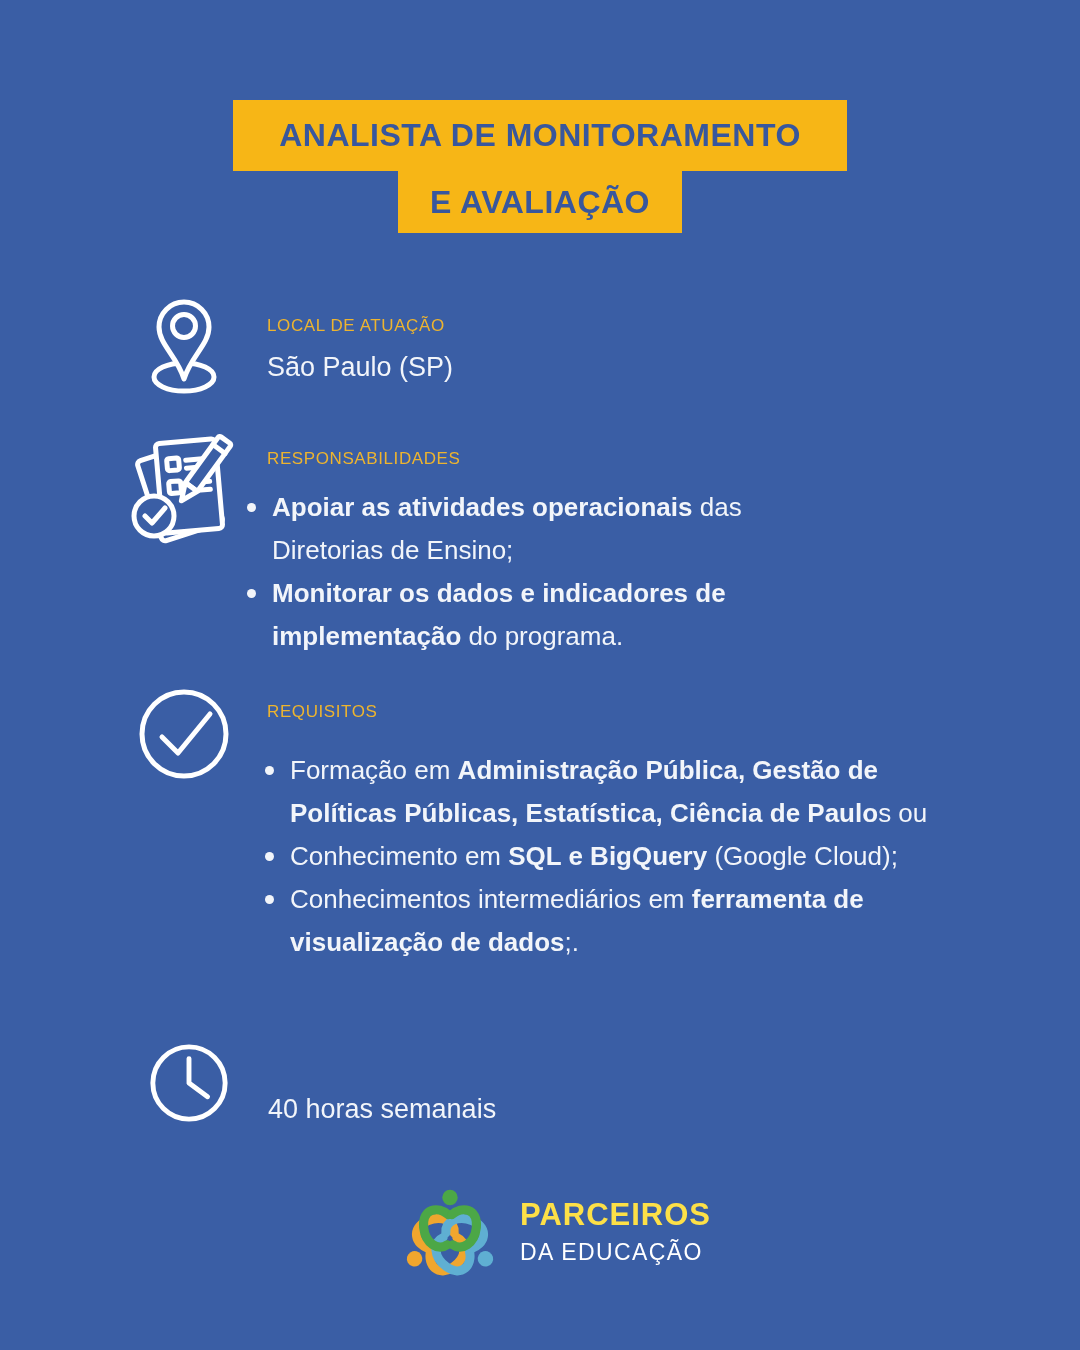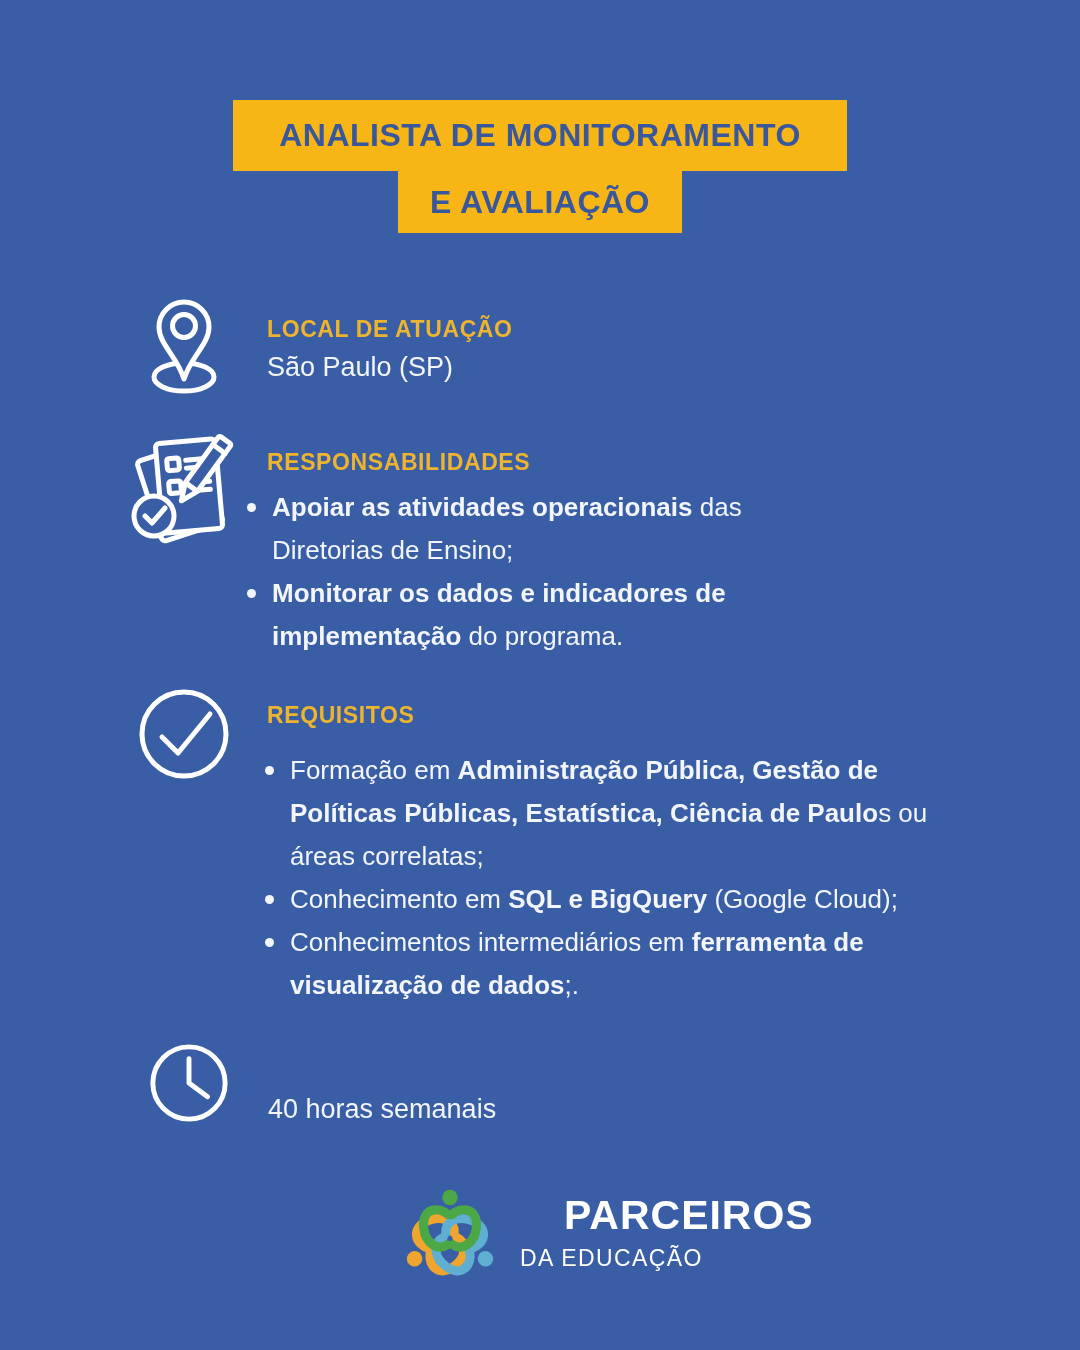--- a/index.html
+++ b/index.html
@@ -24,36 +24,36 @@
   .title-bar{
     background:var(--banner-yellow);color:var(--title-blue);
     font-weight:700;font-size:32px;letter-spacing:.5px;
     display:flex;align-items:center;justify-content:center;white-space:nowrap;
   }
   .title-bar.l1{height:71px;padding:0 46px;}
   .title-bar.l2{height:62px;padding:0 32px;}
   
   .abs{position:absolute;}
   .sec-heading{
-    color:var(--heading-yellow);font-size:23px;font-weight:700;letter-spacing:.6px;white-space:nowrap;
+    color:var(--heading-yellow);font-size:17px;font-weight:400;letter-spacing:.6px;white-space:nowrap;
   }
   .sec-body{color:var(--text-white);font-size:27px;font-weight:400;white-space:nowrap;}
   .bullets{width:710px;}
   .bullet{display:flex;align-items:flex-start;}
   .dot{flex:none;width:9px;height:9px;border-radius:50%;background:var(--text-white);margin:17px 16px 0 2px;}
   .blines{color:var(--text-white);font-size:26px;font-weight:400;}
   .bline{line-height:43px;white-space:nowrap;}
   .b{font-weight:700;}
   
   .ic .st{fill:none;stroke:var(--icon-white);stroke-width:5;stroke-linecap:round;stroke-linejoin:round;}
   .ic .fbg{fill:var(--bg);}
   
   .logo{position:absolute;left:400px;top:1180px;display:flex;align-items:center;gap:20px;}
   .logo-wings{fill:none;stroke-width:10;stroke-linecap:round;}
-  .logo-name{color:#ffffff;font-size:41px;font-weight:700;letter-spacing:1px;line-height:1.1;margin-left:44px;}
+  .logo-name{color:#fde047;font-size:31px;font-weight:700;letter-spacing:1px;line-height:1.1;}
   .logo-sub{color:#FFFFFF;font-size:23px;font-weight:400;letter-spacing:1.4px;line-height:1.1;margin-top:8px;}
 </style>
 </head>
 <body>
 
 <div class="poster">
 
   <div class="title-block">
     <div class="title-bar l1">ANALISTA DE MONITORAMENTO</div>
     <div class="title-bar l2">E AVALIAÇÃO</div>
@@ -108,21 +108,20 @@
     <circle class="st" stroke-width="6.5" cx="48" cy="48" r="42"></circle>
     <path class="st" stroke-width="7" d="M26 51 L42 67 L74 28"></path>
   </svg>
   <div class="abs sec-heading" style="left:267px;top:702px">REQUISITOS</div>
   <div class="abs bullets" style="left:263px;top:749px">
     <div class="bullet">
       <span class="dot"></span>
       <div class="blines">
         <div class="bline"><span>Formação em </span><span class="b">Administração Pública, Gestão de</span></div>
         <div class="bline"><span class="b">Políticas Públicas, Estatística, Ciência de Paulo</span><span>s ou</span></div>
-        <div class="bline"><span>áreas correlatas;</span></div>
       </div>
     </div>
     <div class="bullet">
       <span class="dot"></span>
       <div class="blines">
         <div class="bline"><span>Conhecimento em </span><span class="b">SQL e BigQuery</span><span> (Google Cloud);</span></div>
       </div>
     </div>
     <div class="bullet">
       <span class="dot"></span>

